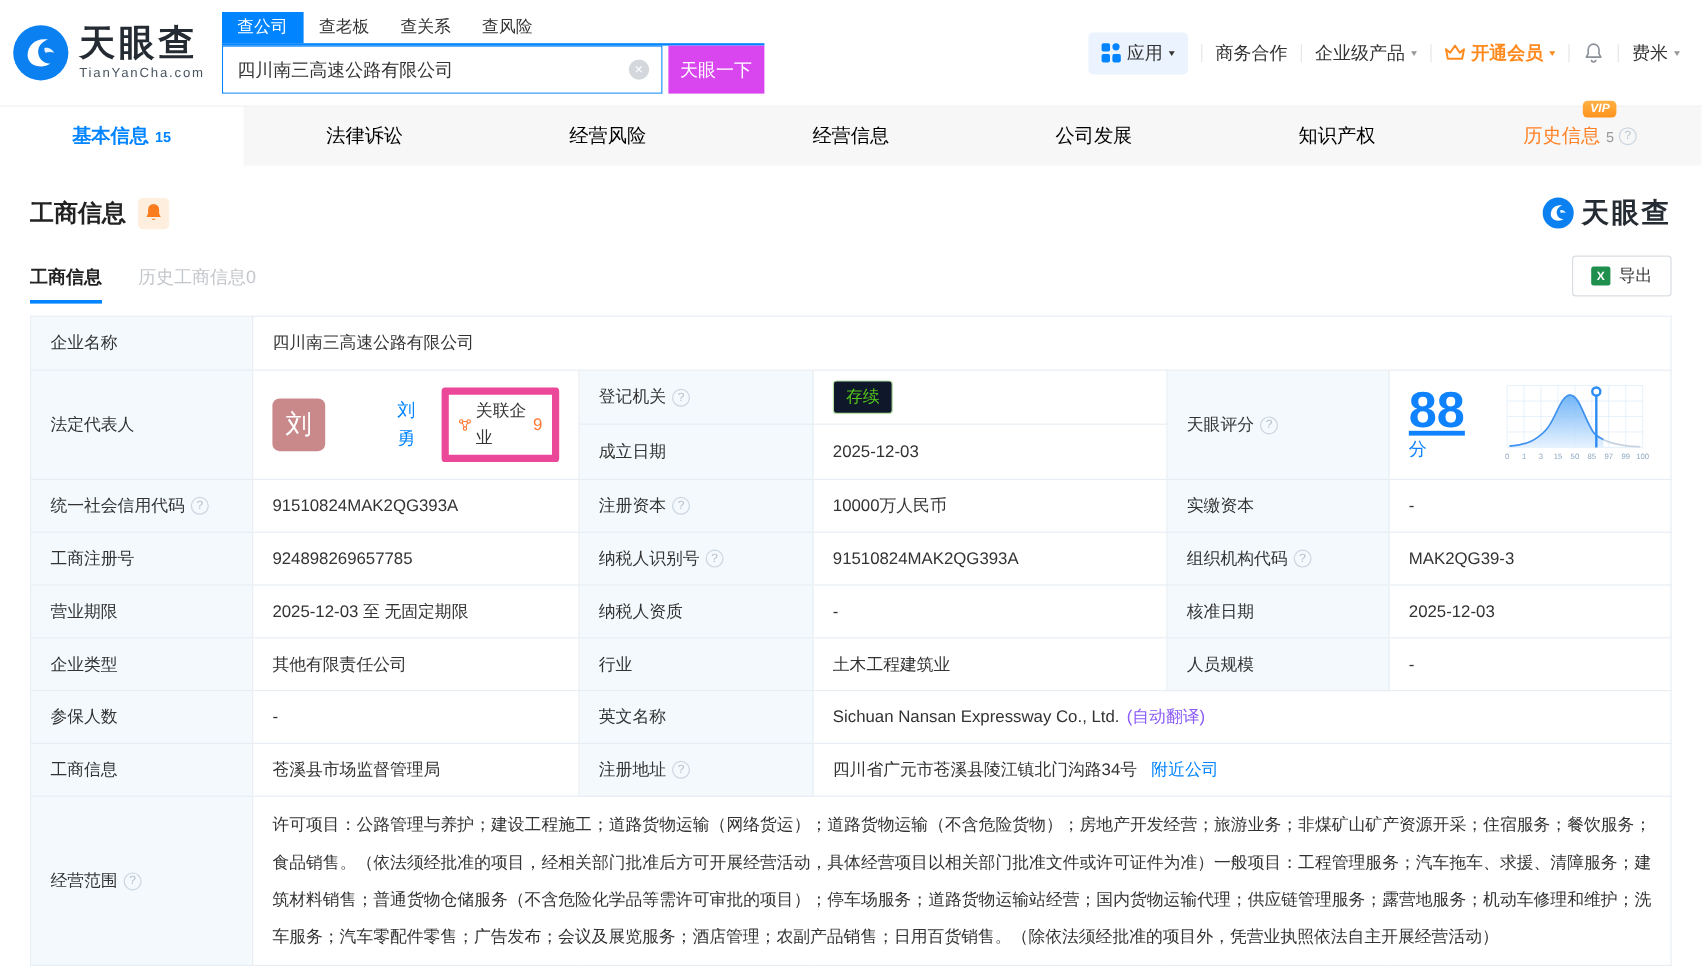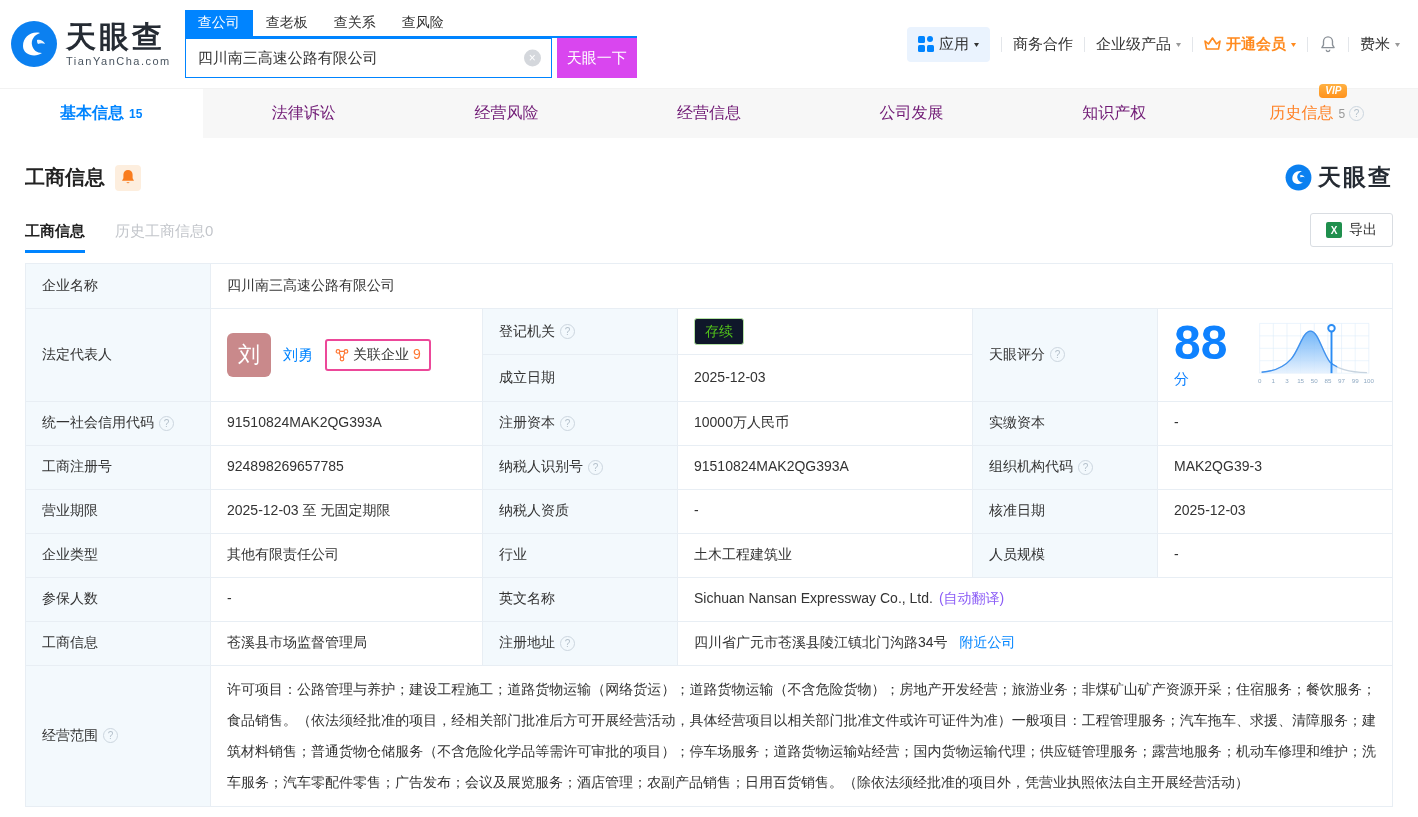--- a/index.html
+++ b/index.html
@@ -2,21 +2,21 @@
 <html><head>
 <meta charset="utf-8">
 <style>
   * { box-sizing: border-box; }
   html,body { margin:0; padding:0; }
   body {
     width:1418px; height:817px; overflow:hidden;
     font-family:"Liberation Sans","DejaVu Sans",sans-serif;
     color:#333; background:#fff; font-size:14px;
   }
-  .link { color:#0084ff; cursor:pointer; text-decoration:none; }
+  .link { color:#0084ff; cursor:pointer; text-decoration:none;margin-left:48px; }
 
   
   .header { display:flex; align-items:center; height:88px; padding:0 18px 0 10px; background:#fff; }
   .logo { display:flex; align-items:center; gap:8px; cursor:pointer; }
   .logo-title { font-size:30px; font-weight:bold; color:#252b33; letter-spacing:3px; line-height:1; }
   .logo-sub { font-size:11px; color:#4a5souligne; color:#4a5560; letter-spacing:1.5px; margin-top:3px; }
   .promo { background:#e72528; color:#fff; font-size:13px; font-weight:bold;
            padding:5px 10px; margin-left:12px; line-height:21px; letter-spacing:2.5px; }
   .search-area { margin-left:14px; width:452px; }
   .search-tabs { display:flex; border-bottom:2px solid #0084ff; }
@@ -40,21 +40,21 @@
   .grid-icon i.dot { border-radius:50%; width:6px; height:6px; }
   .caret { font-size:10px; color:#333; transform:scaleY(.8); }
   .caret.gray { color:#999; }
   .vip-link { color:#ff8a1e; font-weight:bold; }
   .caret.orange { color:#ff8a1e; }
   .bell-outline { width:18px; height:18px; }
 
   
   .main-tabs { display:flex; background:#f7f7f7; height:50px; border-top:1px solid #f2f2f2; }
   .main-tab { flex:1; display:flex; align-items:center; justify-content:center;
-           font-size:16px; cursor:pointer; position:relative; color:#701a75; }
+           font-size:16px; cursor:pointer; position:relative; color:#000000; }
   .main-tab.active { background:#fff; color:#0084ff; font-weight:bold; }
   .tab-count { font-size:12px; margin-left:5px; color:#0084ff; }
   .main-tab.history { color:#ff8125; }
   .main-tab.history .tab-count { color:#999; }
   .tab-label-wrap { position:relative; display:flex; align-items:flex-end; }
   .vip-badge { position:absolute; top:-19px; right:-14px; background:linear-gradient(#ffb143,#ff921c);
            color:#fff; font-size:10px; font-weight:bold; font-style:italic;
            padding:1px 6px 2px; border-radius:4px; }
   .help-icon { display:inline-block; width:15px; height:15px; border:1px solid #ccd6df;
            border-radius:50%; color:#b4c0cb; font-size:10px; line-height:13px;
@@ -85,29 +85,29 @@
   .info-table td { border:1px solid #e8eef4; padding:8px 16px; vertical-align:middle; line-height:1.55; }
   .info-table td.lbl { background:#f3f9fd; color:#333; }
   .lbl-inner { display:flex; align-items:center; gap:5px; }
   tr.h45 { height:45px; } tr.h44 { height:44px; }
   .status-badge { display:inline-block; color:#52c41a; background:#0f172a; border:1px solid #b5e2a5;
            border-radius:3px; padding:2px 10px; font-size:14px; }
   .rep-cell { display:flex; align-items:center; gap:12px; }
   .avatar { width:44px; height:44px; border-radius:6px; background:#c9898b; color:#fff; font-size:22px;
            display:flex; align-items:center; justify-content:center; cursor:pointer; flex:none; }
   .rep-name { font-size:15px; }
-  .rel-badge { display:inline-flex; align-items:center; gap:4px; border:2px solid #ec4899; border-radius:3px;
+  .rel-badge { display:inline-flex; align-items:center; gap:4px; border:6px solid #ec4899; border-radius:3px;
            padding:3px 8px; cursor:pointer; background:#fff; }
   .rel-count { color:#ff7733; }
   .gray-note { color:#8b5cf6; margin-left:6px; }
   .scope-text { line-height:31px; text-align:justify; }
 
   
   .score-cell { display:flex; align-items:center; gap:14px; padding:2px 0; }
-  .score-num { font-size:48px; font-weight:bold; color:#0f82ff; line-height:1; }
+  .score-num { font-size:42px; font-weight:bold; color:#0f82ff; line-height:1;text-decoration:underline; }
   .score-unit { font-size:15px; color:#0f82ff; }
 </style>
 </head>
 <body>
 
 <div class="header">
   <div class="logo">
     <svg width="48" height="48" viewBox="0 0 48 48">
       <circle cx="24" cy="24" r="23" fill="#0b80f0"></circle>
       <path d="M13 26c0-9 8-15 17-13-6 2-9 7-8 12 1 5 5 8 10 8-7 5-19 2-19-7z" fill="#fff"></path>

